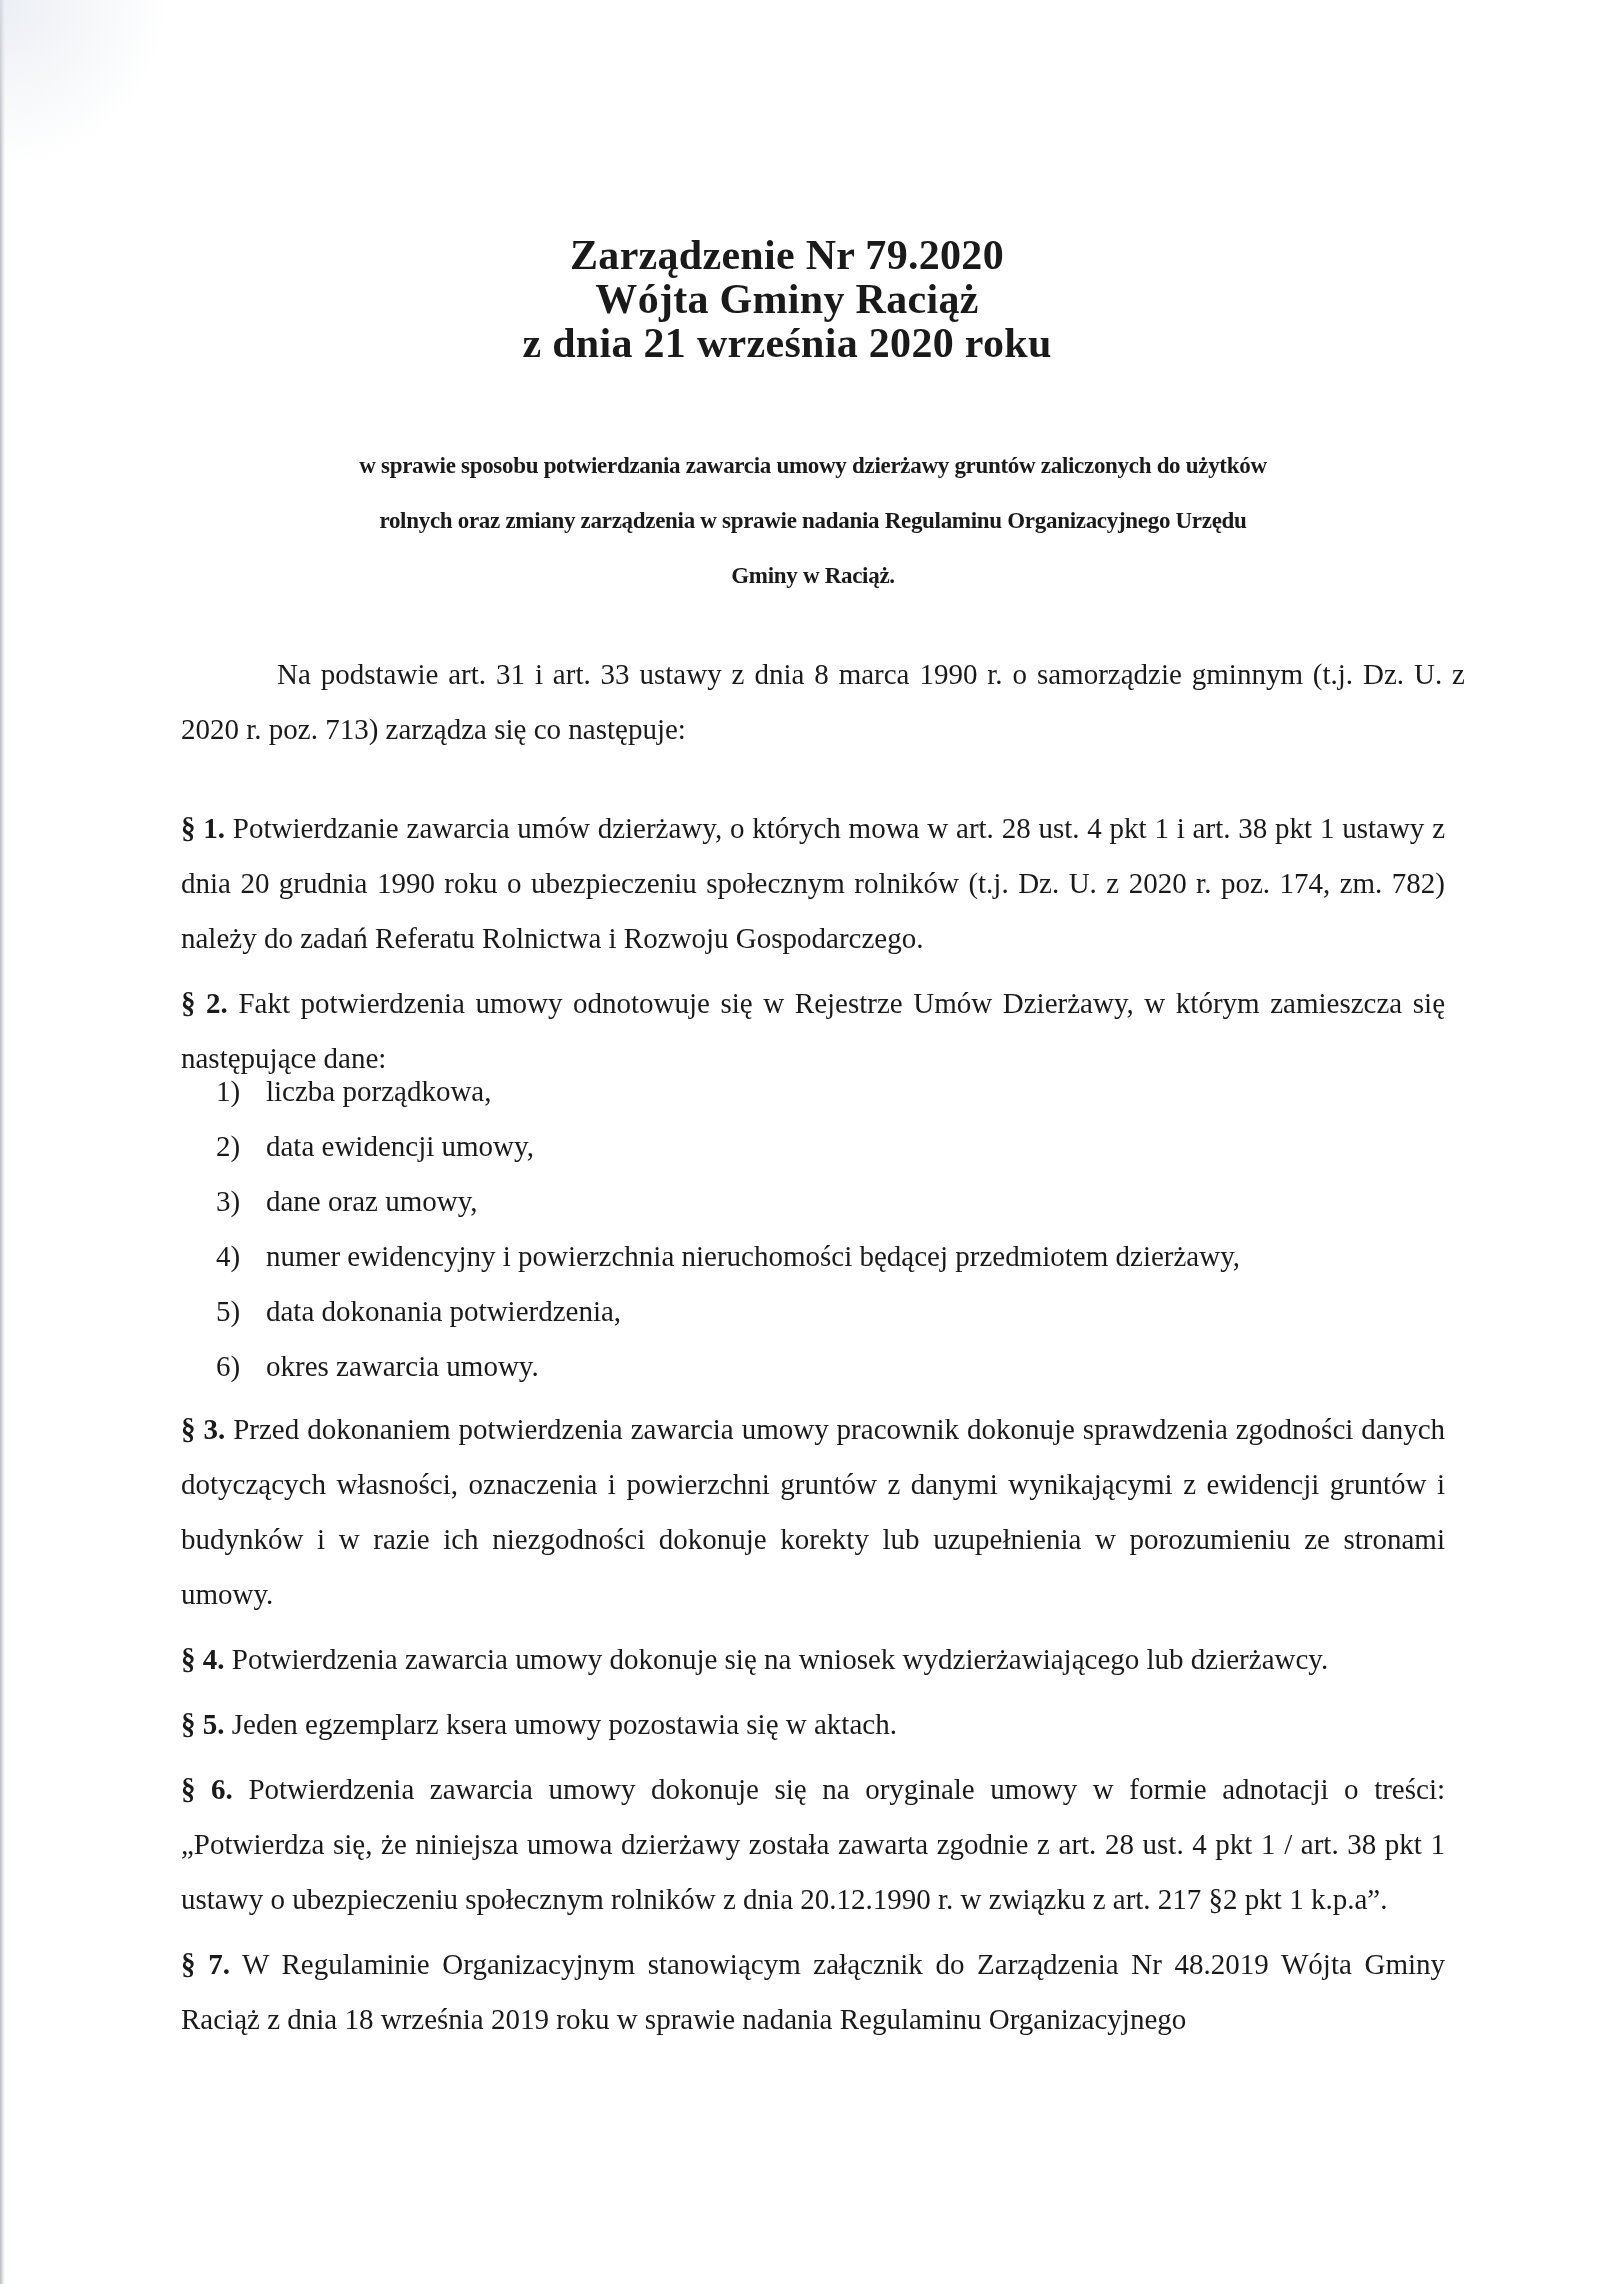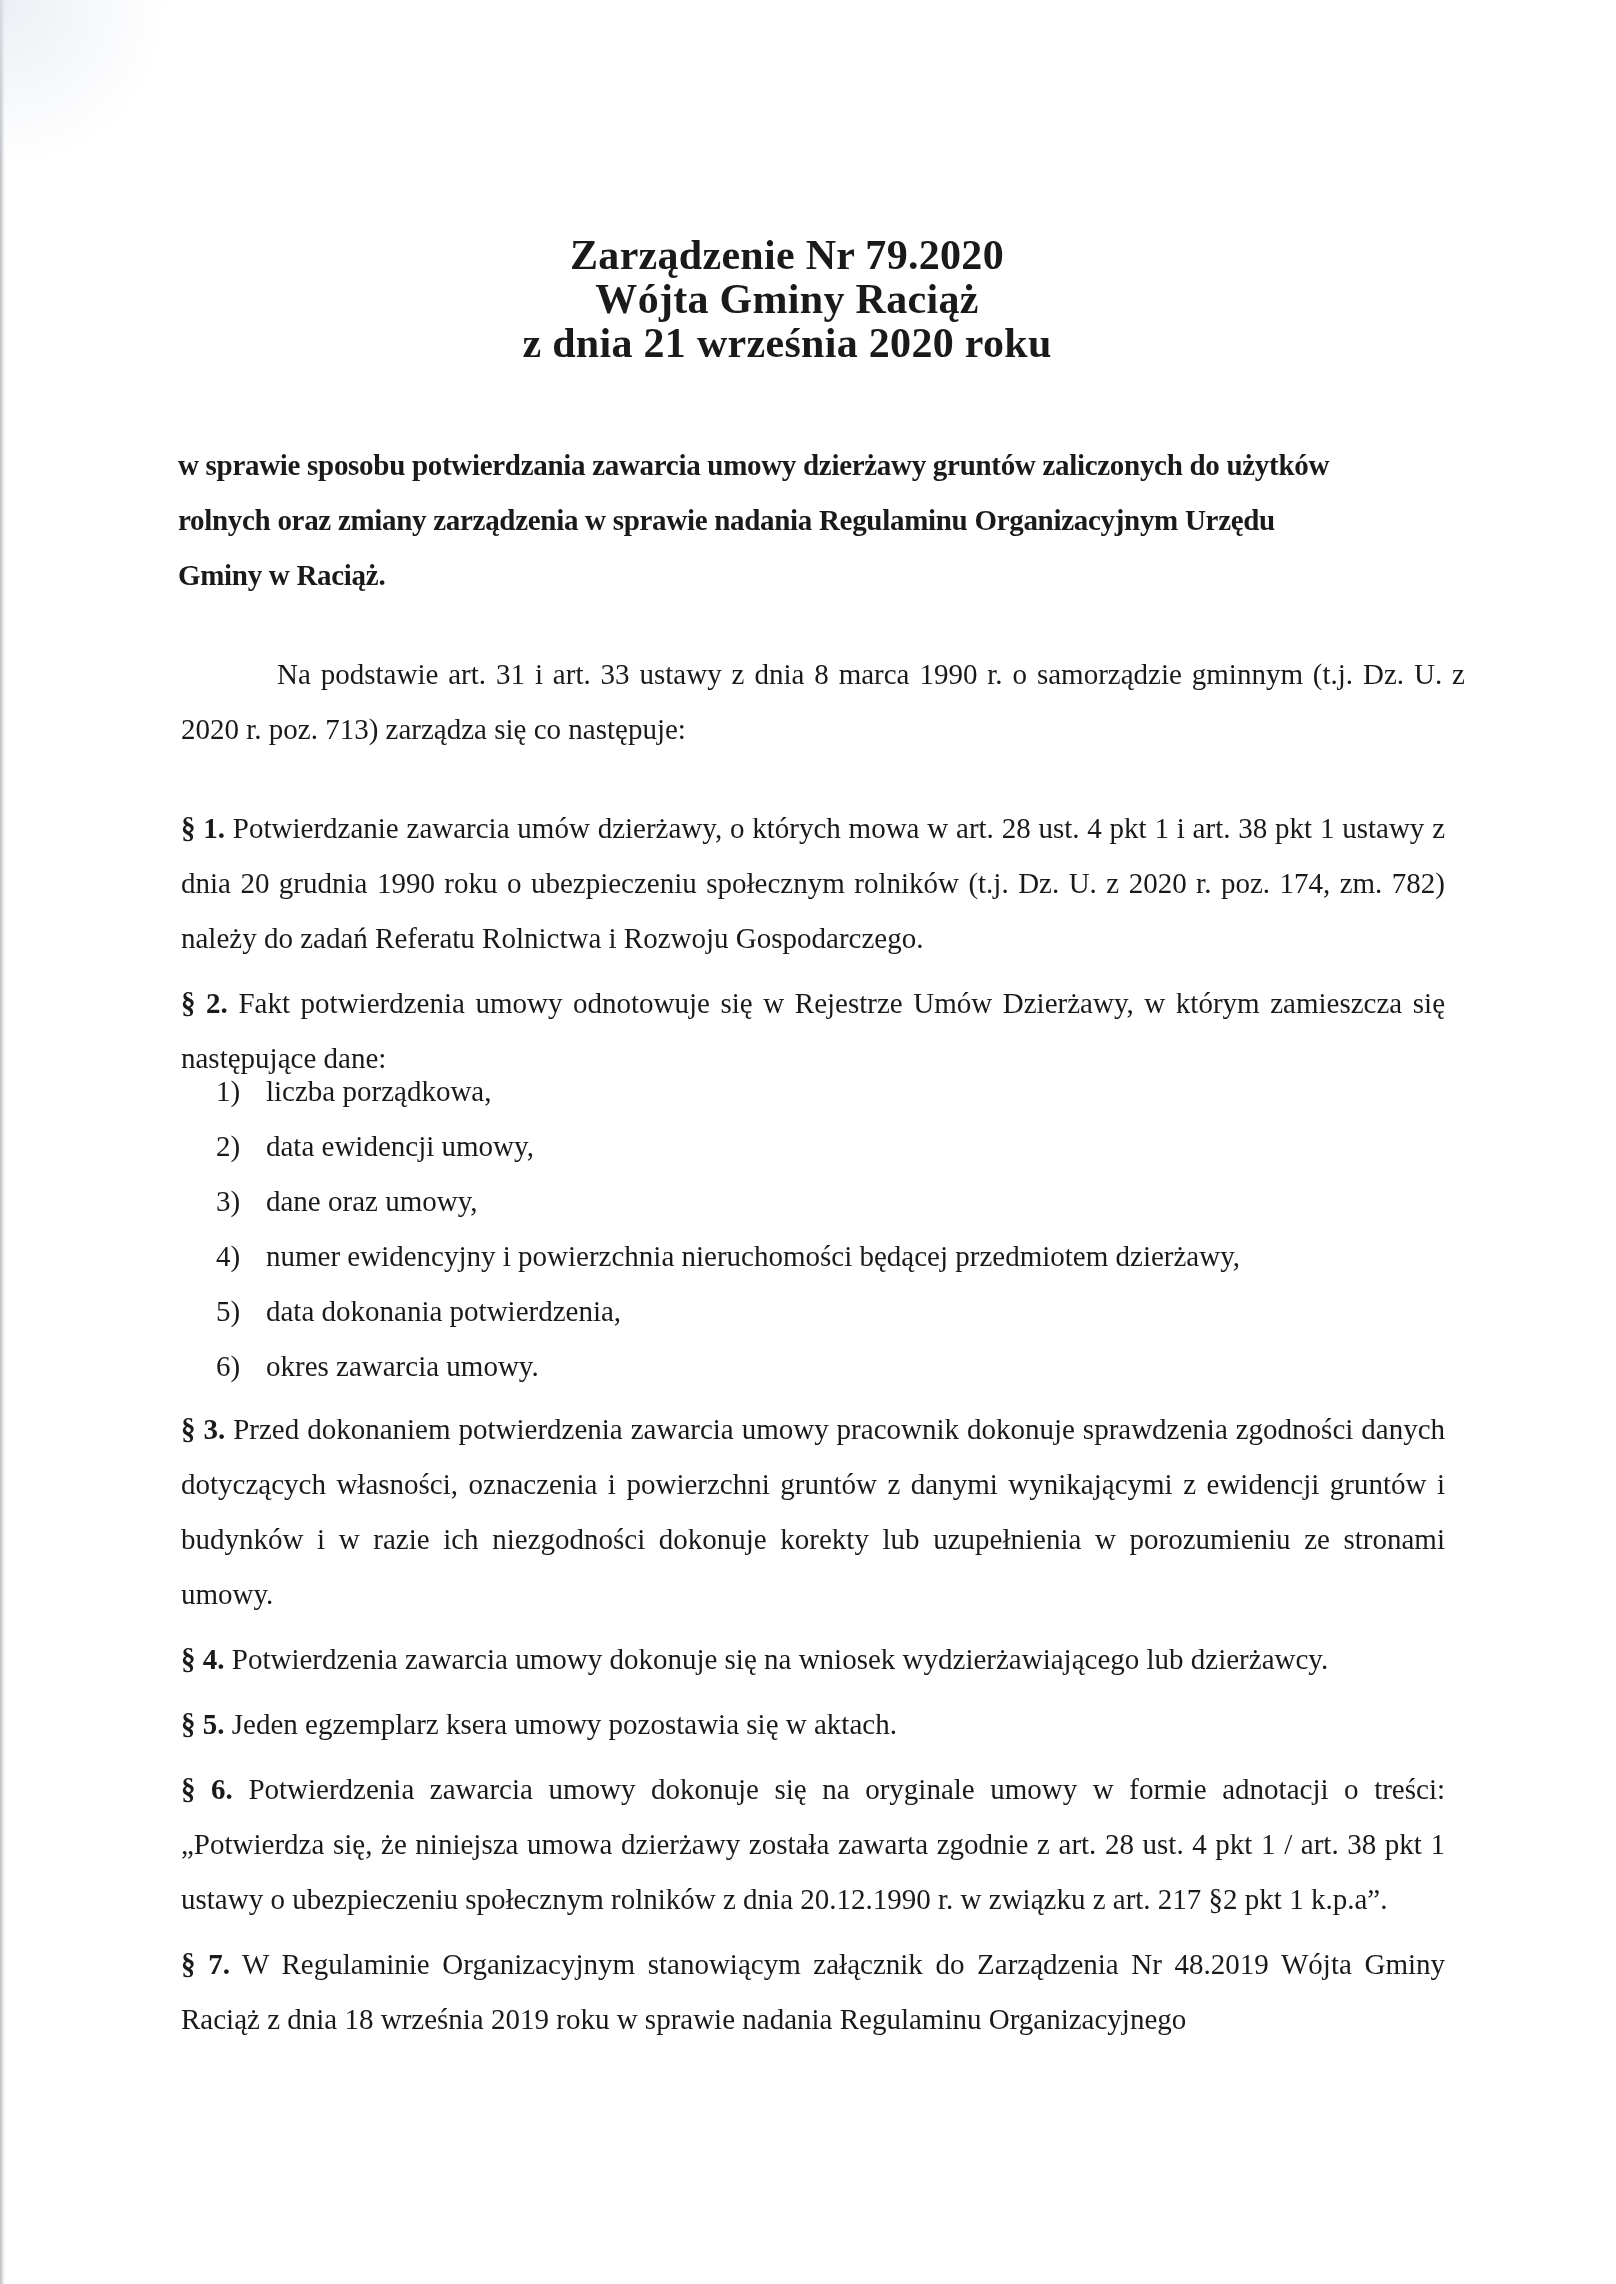--- a/index.html
+++ b/index.html
@@ -39,25 +39,26 @@
       top: 233px;
       text-align: center;
       font-weight: bold;
       font-size: 42px;
       line-height: 44px;
       letter-spacing: 0.3px;
     }
     .title div { height: 44px; }
     .subject {
       position: absolute;
-      left: 178px;
+      left: 171px;
       width: 1284px;
       top: 438px;
+      text-align: center;
       font-weight: bold;
-      font-size: 29px;
+      font-size: 23px;
       line-height: 55px;
       letter-spacing: -0.3px;
     }
     .body-text {
       position: absolute;
       left: 171px;
       width: 1284px;
       font-size: 29px;
       line-height: 55px;
       text-align: justify;
@@ -92,21 +93,21 @@
 <div class="page">
 
   <div class="title">
     <div>Zarządzenie Nr 79.2020</div>
     <div>Wójta Gminy Raciąż</div>
     <div>z dnia 21 września 2020 roku</div>
   </div>
 
   <div class="subject">
     <div>w sprawie sposobu potwierdzania zawarcia umowy dzierżawy gruntów zaliczonych do użytków</div>
-    <div>rolnych oraz zmiany zarządzenia w sprawie nadania Regulaminu Organizacyjnym Urzędu</div>
+    <div>rolnych oraz zmiany zarządzenia w sprawie nadania Regulaminu Organizacyjnego Urzędu</div>
     <div>Gminy w Raciąż.</div>
   </div>
 
   <p class="body-text intro para">Na podstawie art. 31 i art. 33 ustawy z dnia 8 marca 1990 r. o samorządzie gminnym (t.j. Dz. U. z 2020 r. poz. 713) zarządza się co następuje:</p>
 
   <div class="body-text sect1">
     <p class="para">
       <b>§ 1.</b>
       <span>Potwierdzanie zawarcia umów dzierżawy, o których mowa w art. 28 ust. 4 pkt 1 i art. 38 pkt 1 ustawy z dnia 20 grudnia 1990 roku o ubezpieczeniu społecznym rolników (t.j. Dz. U. z 2020 r. poz. 174, zm. 782) należy do zadań Referatu Rolnictwa i Rozwoju Gospodarczego.</span>
     </p>

